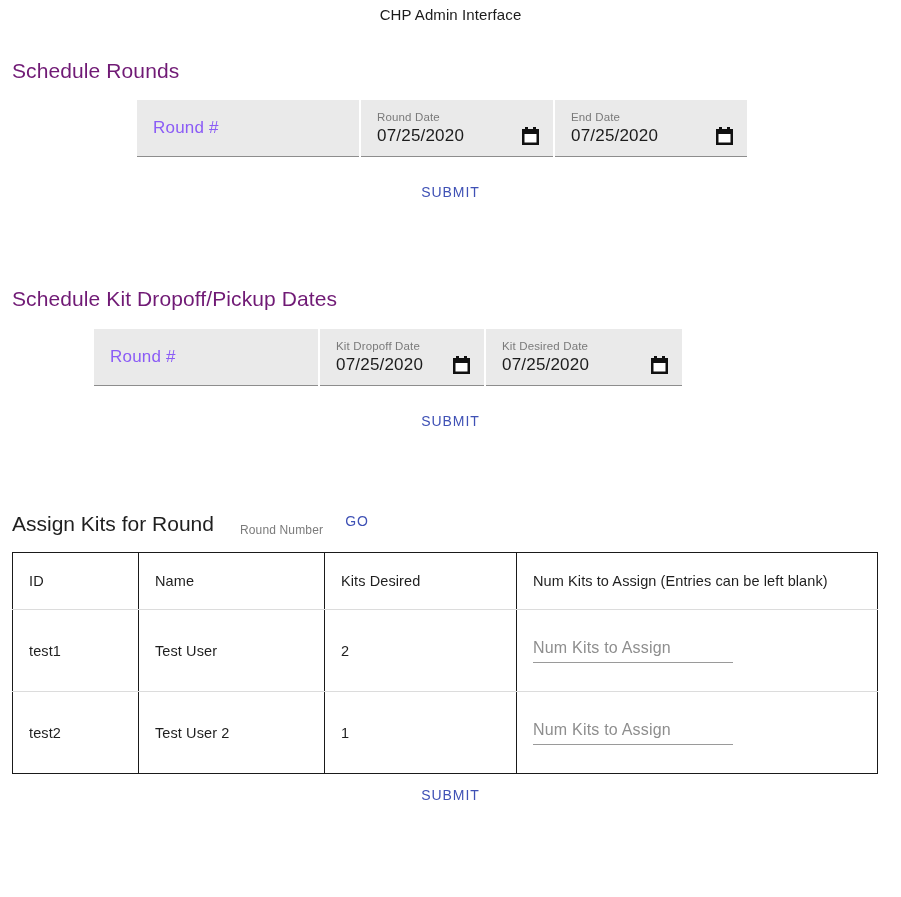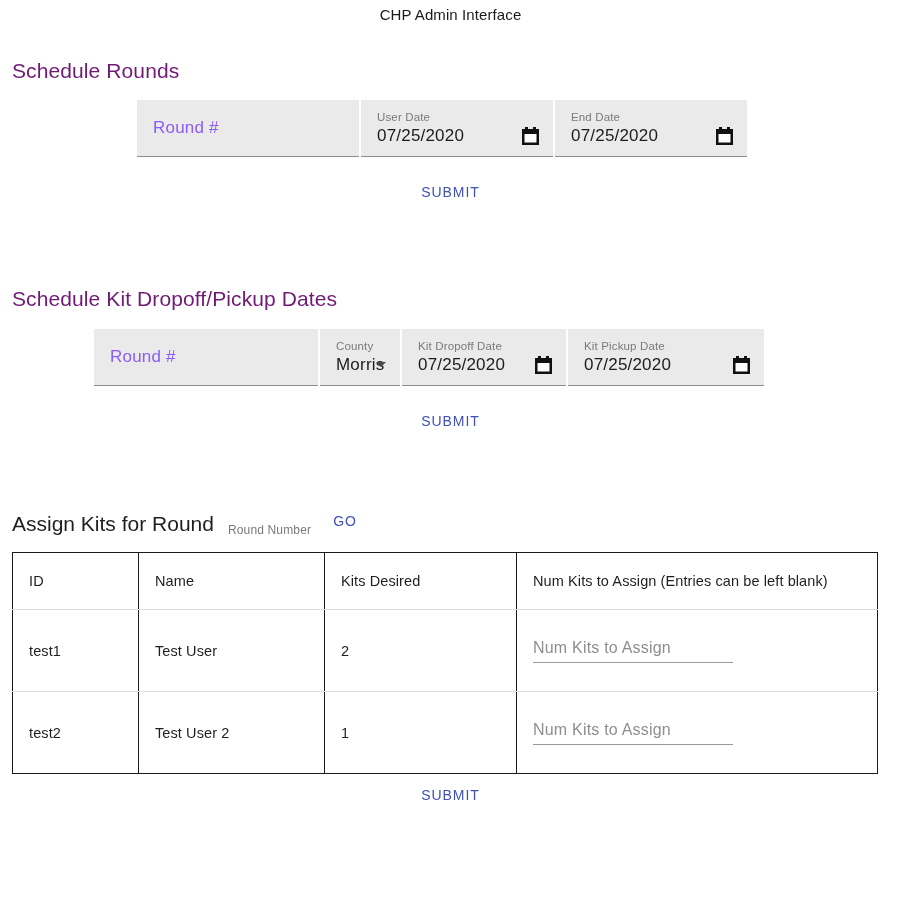--- a/index.html
+++ b/index.html
@@ -155,21 +155,21 @@
     padding-left: 12px;
   }
   .assign-heading {
     font-size: 21px;
     font-weight: 400;
     color: #1f1f1f;
     line-height: 26px;
     white-space: nowrap;
   }
   .assign-field {
-    margin-left: 14px;
+    margin-left: 26px;
   }
   .assign-go {
     margin-left: 12px;
     margin-bottom: 2px;
   }
 
   
   .kits-table {
     border-collapse: collapse;
     table-layout: fixed;
@@ -227,21 +227,21 @@
 
 <div style="height:17px"></div>
 
 <div class="filled-form" style="padding-left:137px;">
 
   <div class="filled-field placeholder-only" style="width:222px;">
     <span class="field-placeholder">Round #</span>
   </div>
 
   <div class="filled-field" style="width:192px;">
-    <span class="field-label">User Date</span>
+    <span class="field-label">Round Date</span>
     <span class="field-value">07/25/2020</span>
     <span class="cal-icon">
       <svg width="17" height="18" viewBox="0 0 17 18" xmlns="http://www.w3.org/2000/svg">
         <rect x="3" y="0" width="3" height="4" fill="#111"></rect>
         <rect x="11" y="0" width="3" height="4" fill="#111"></rect>
         <rect x="0" y="2" width="17" height="16" fill="#111"></rect>
         <rect x="2.5" y="7" width="12" height="8.5" fill="#ffffff"></rect>
       </svg>
     </span>
   </div>
@@ -272,41 +272,36 @@
 <h2 class="section-heading">Schedule Kit Dropoff/Pickup Dates</h2>
 
 <div style="height:18px"></div>
 
 <div class="filled-form" style="padding-left:94px;">
 
   <div class="filled-field placeholder-only" style="width:224px;">
     <span class="field-placeholder">Round #</span>
   </div>
 
-  <div class="filled-field" style="width:80px;">
-    <span class="field-label">County</span>
-    <span class="field-value">Morris</span>
-    <span class="dropdown-arrow"></span>
-  </div>
 
   <div class="filled-field" style="width:164px;">
     <span class="field-label">Kit Dropoff Date</span>
     <span class="field-value">07/25/2020</span>
     <span class="cal-icon">
       <svg width="17" height="18" viewBox="0 0 17 18" xmlns="http://www.w3.org/2000/svg">
         <rect x="3" y="0" width="3" height="4" fill="#111"></rect>
         <rect x="11" y="0" width="3" height="4" fill="#111"></rect>
         <rect x="0" y="2" width="17" height="16" fill="#111"></rect>
         <rect x="2.5" y="7" width="12" height="8.5" fill="#ffffff"></rect>
       </svg>
     </span>
   </div>
 
   <div class="filled-field" style="width:196px;">
-    <span class="field-label">Kit Pickup Date</span>
+    <span class="field-label">Kit Desired Date</span>
     <span class="field-value">07/25/2020</span>
     <span class="cal-icon">
       <svg width="17" height="18" viewBox="0 0 17 18" xmlns="http://www.w3.org/2000/svg">
         <rect x="3" y="0" width="3" height="4" fill="#111"></rect>
         <rect x="11" y="0" width="3" height="4" fill="#111"></rect>
         <rect x="0" y="2" width="17" height="16" fill="#111"></rect>
         <rect x="2.5" y="7" width="12" height="8.5" fill="#ffffff"></rect>
       </svg>
     </span>
   </div>

